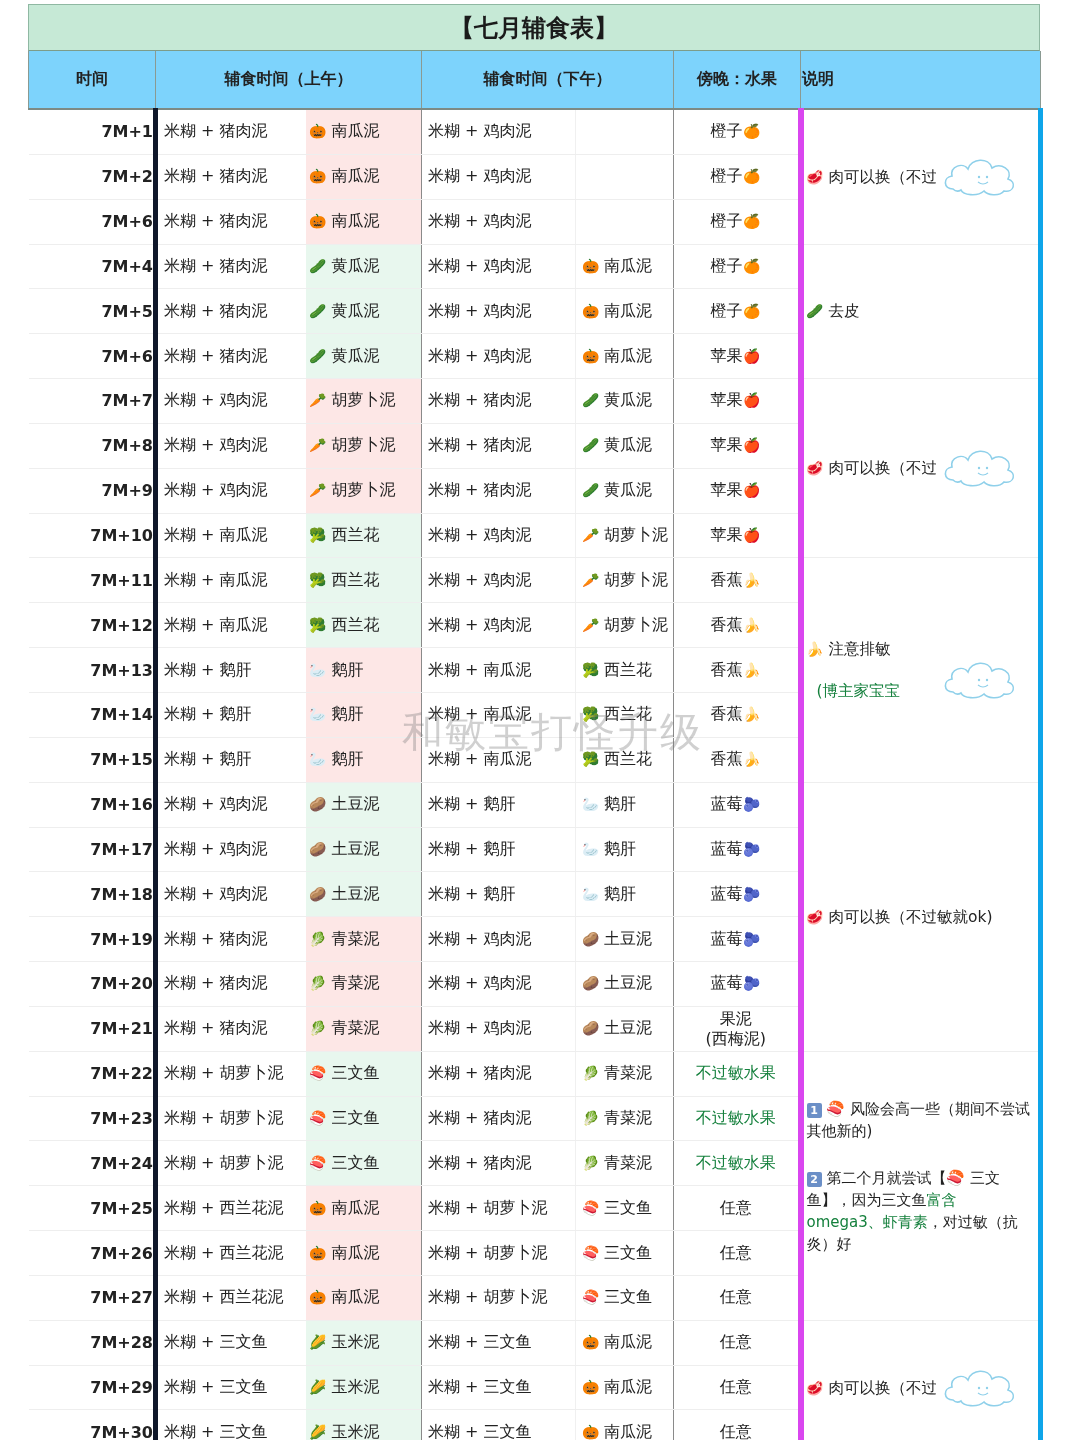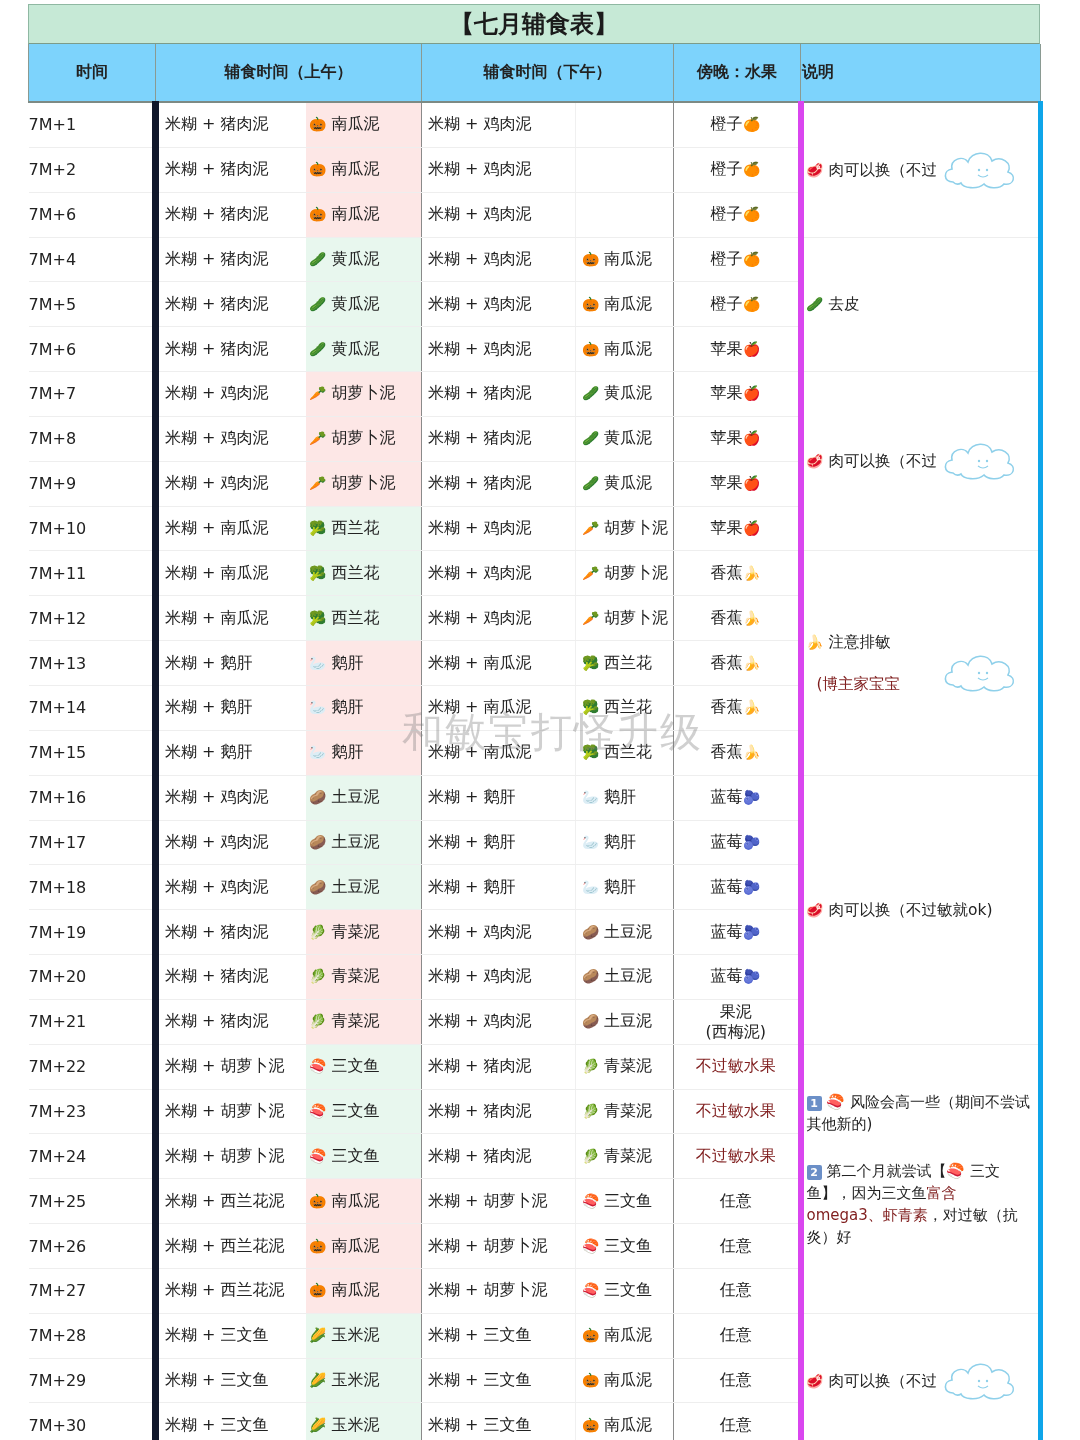--- a/index.html
+++ b/index.html
@@ -1,36 +1,36 @@
 <!DOCTYPE html>
 <html><head>
 <meta charset="utf-8">
 <style>
   html, body { margin:0; padding:0; background:#ffffff; }
   body { width:1080px; height:1440px; position:relative; overflow:hidden;
          font-family:"DejaVu Sans","Liberation Sans",sans-serif; color:#222; }
   .sheet { position:absolute; left:28px; top:4px; width:1012px; }
-  .title-bar { height:40px; background:#c6e9d6; border:1px solid #8fb8a2; border-bottom:1px solid #7c9c8a;
+  .title-bar { height:47px; background:#c6e9d6; border:1px solid #8fb8a2; border-bottom:1px solid #7c9c8a;
                display:flex; align-items:center; justify-content:center;
                font-weight:bold; font-size:24px; color:#1b1b1b; box-sizing:border-box; }
   table { border-collapse:collapse; table-layout:fixed; width:1012px; }
   th { background:#7dd3fc; height:57px; font-size:16px; font-weight:bold; color:#222;
        border-left:1px solid #8a9a92; border-right:1px solid #8a9a92; border-bottom:2px solid #7d8a84; padding:0; }
   th.left { text-align:left; padding-left:1px; }
   td { height:43.85px; font-size:16px; padding:0; border-bottom:1px solid #eeeeee; white-space:nowrap; overflow:hidden; }
-  td.time { text-align:left; border-right:7px solid #0f172a; }
+  td.time { text-align:right; border-right:5px solid #0f172a;font-weight:bold; }
   td.base { padding-left:6px; }
   td.veg  { padding-left:4px; border-right:1px solid #8a8a8a; }
   td.pbase { padding-left:6px; border-right:1px solid #f0f0f0; }
   td.fruit { text-align:center; border-left:1px solid #8a8a8a; border-right:6px solid #d946ef; }
   td.note { vertical-align:middle; padding-left:3px; white-space:normal; font-size:15.5px; line-height:22px;
             border-right:5px solid #0ea5e9; position:relative; }
   .pink { background:#fde7e6; }
   .green { background:#e8f7ee; }
-  .red { color:#7f1d1d;margin-top:20px; }
+  .red { color:#15803d;margin-top:20px; }
   .fruit-lines { line-height:20px; }
   .ic { display:inline-block; width:18px; text-align:center; font-size:14px; margin-right:4px; }
   .ic2 { display:inline-block; font-size:14px; margin-left:1px; }
   .cloud { position:absolute; width:80px; height:44px; }
   .cloud svg { width:100%; height:100%; }
   .watermark { position:absolute; left:402px; top:705px; font-size:41px; color:rgba(120,120,120,0.35);
                letter-spacing:2px; pointer-events:none; }
   .num-badge { display:inline-block; width:15px; height:15px; background:#6b8fc7; color:#fff; font-size:11px;
                text-align:center; line-height:15px; border-radius:2px; margin-right:5px; font-weight:bold; }
 </style>

